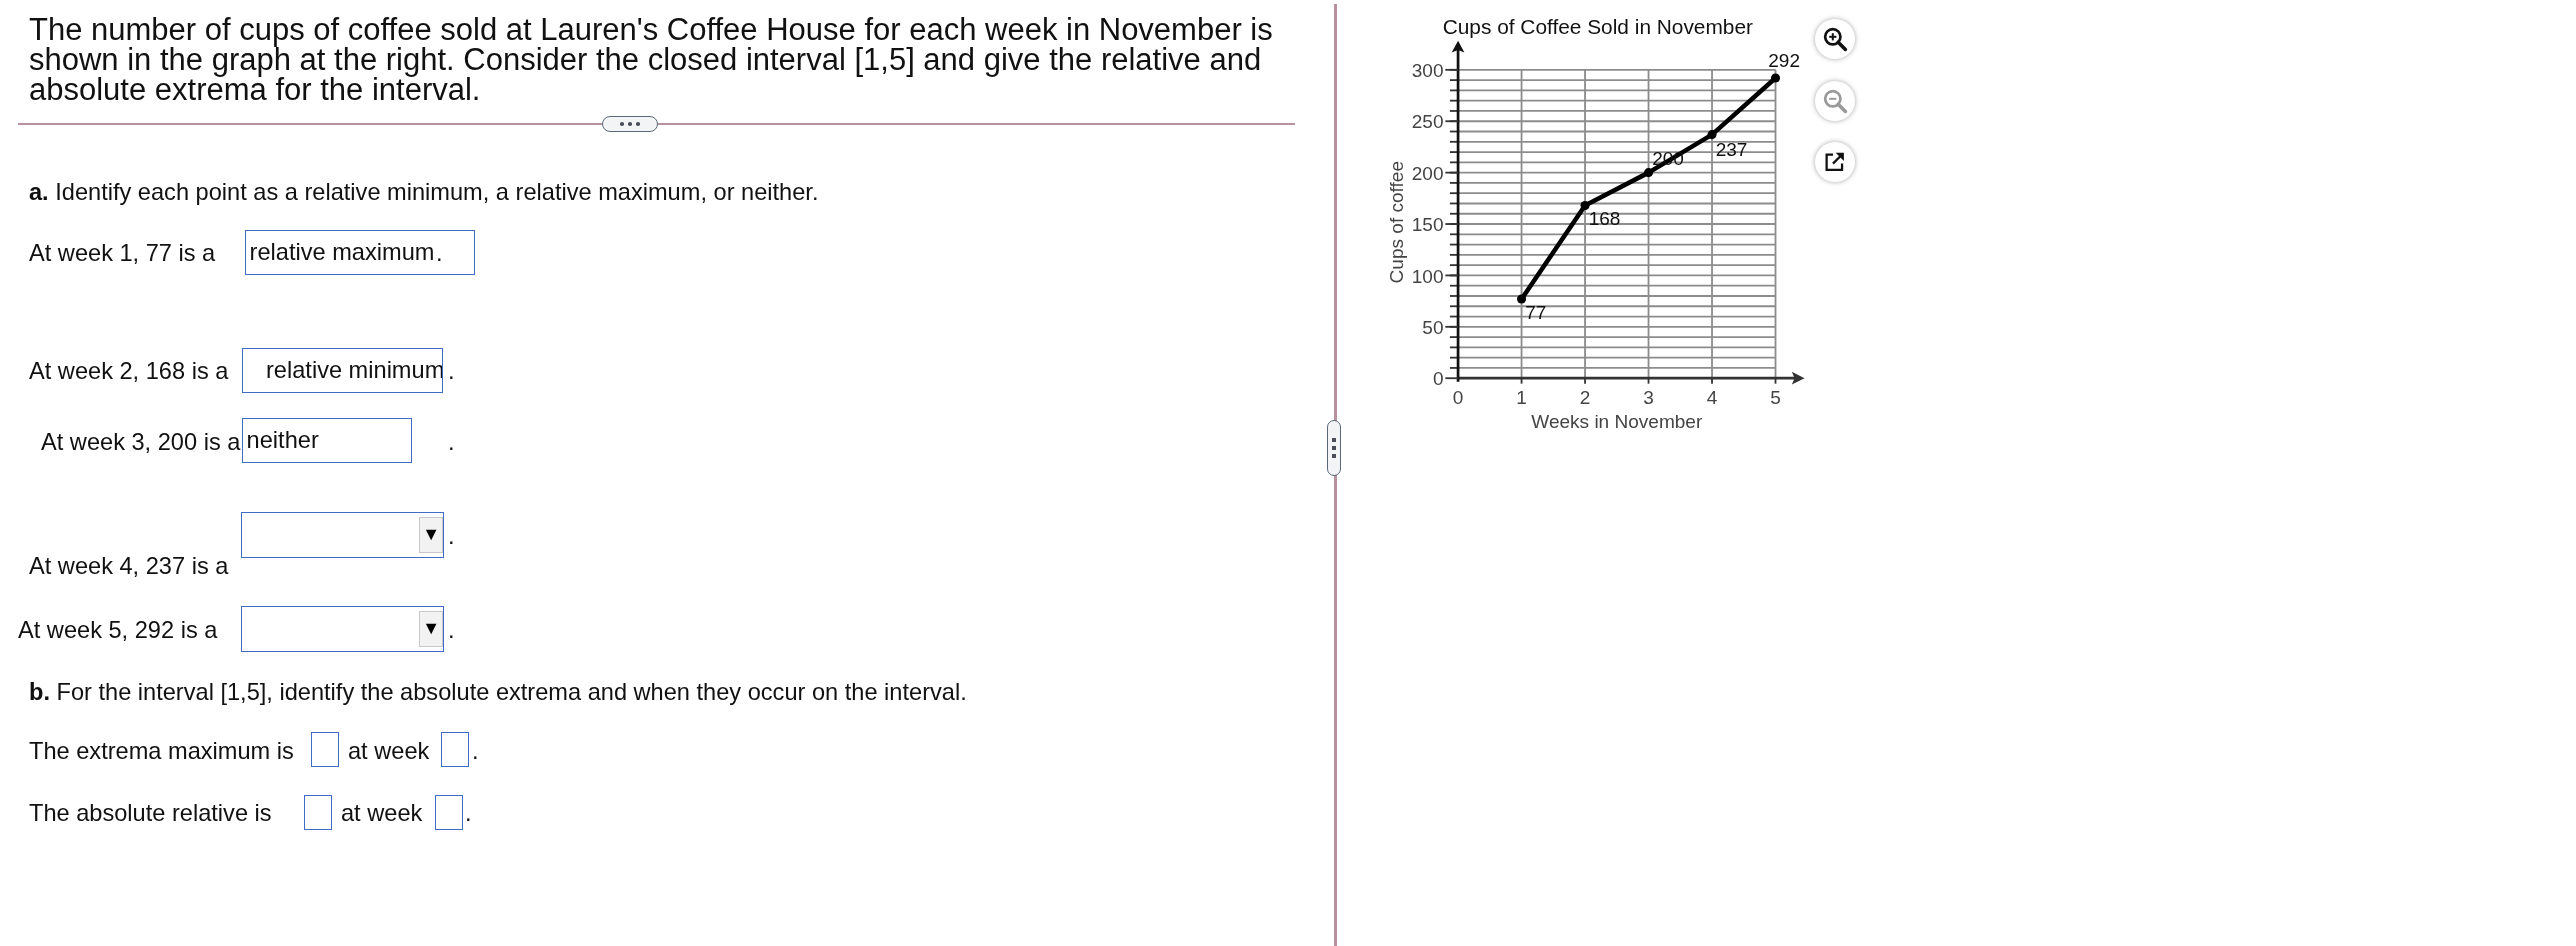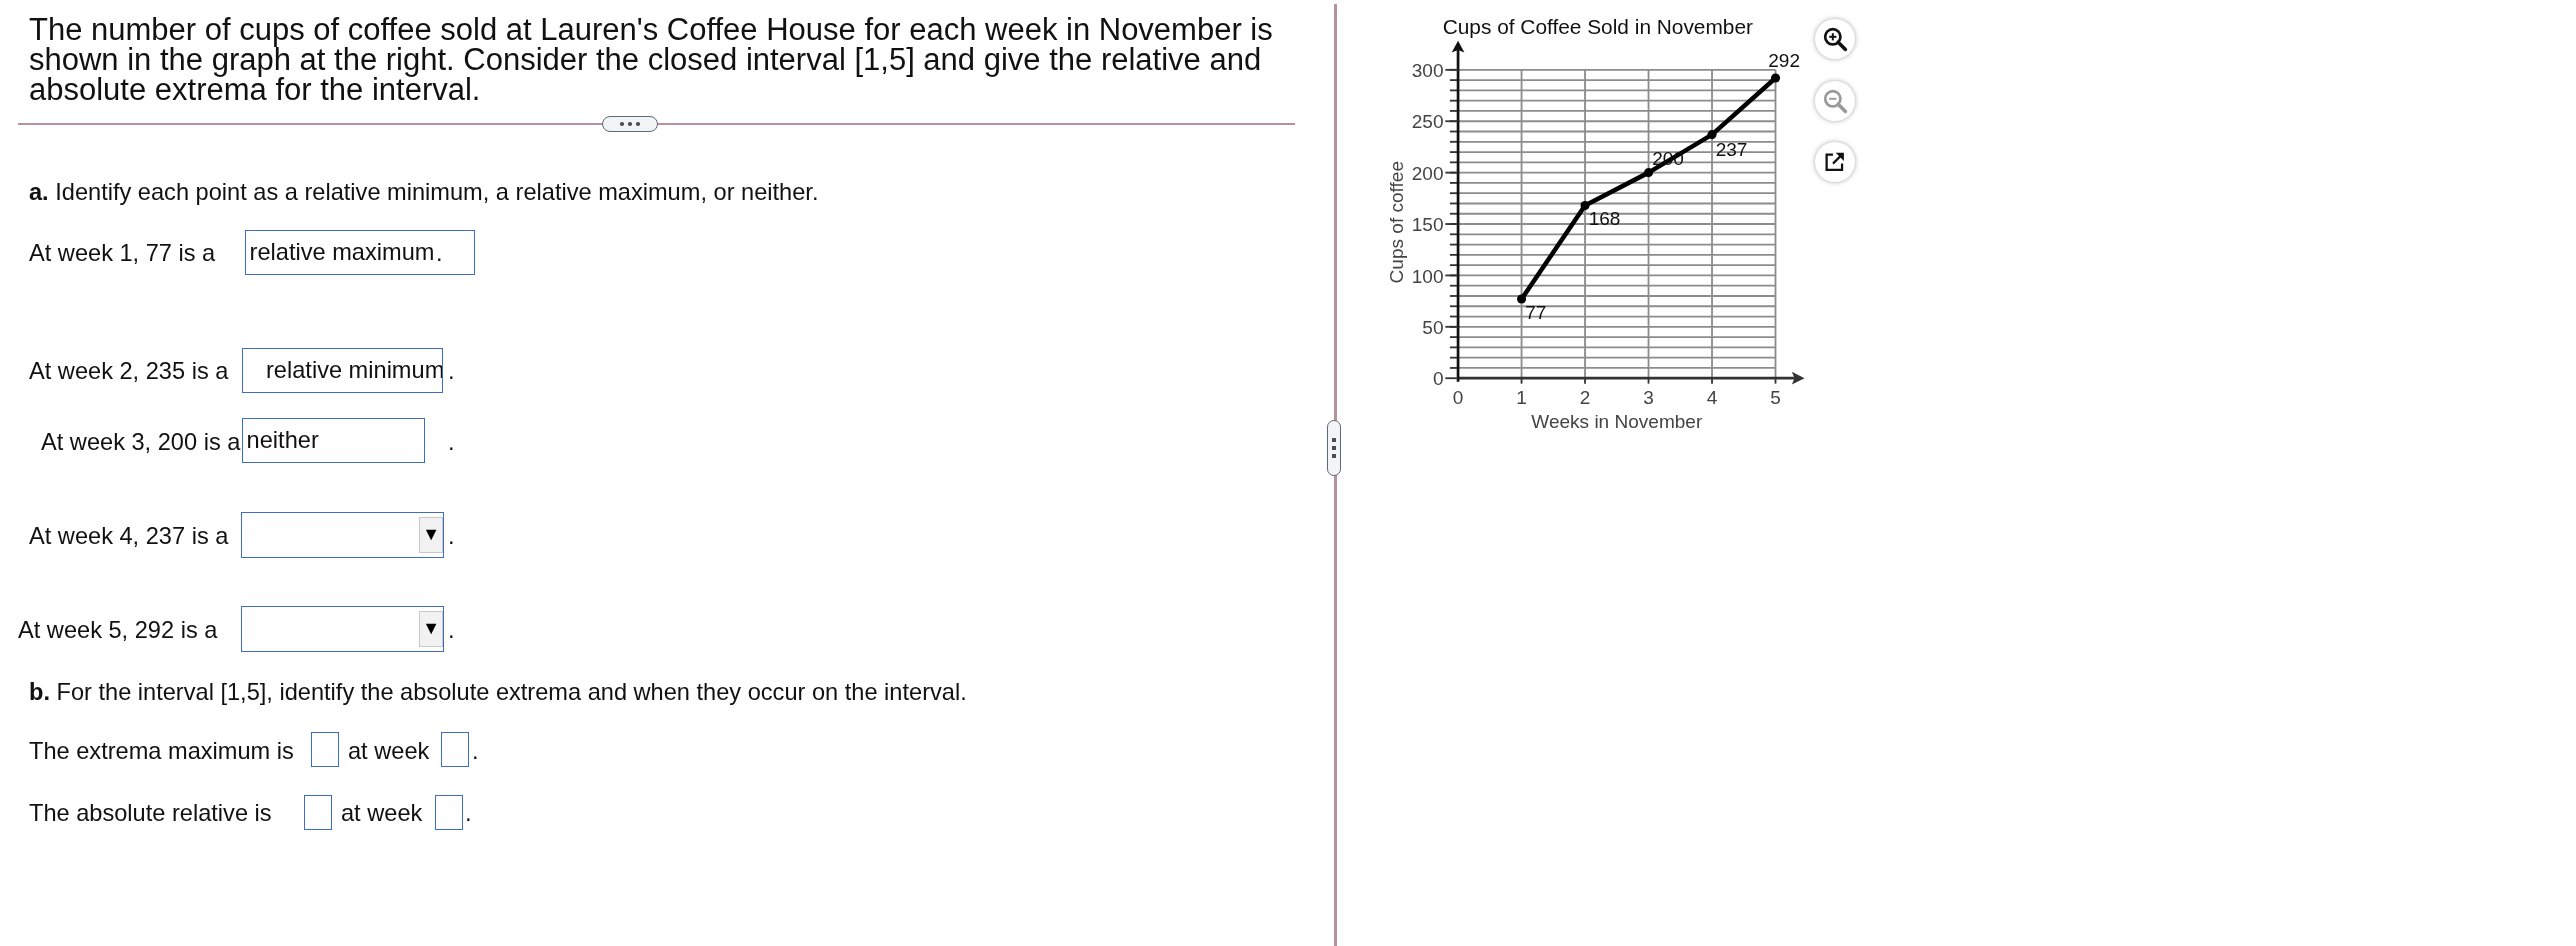--- a/index.html
+++ b/index.html
@@ -39,29 +39,29 @@
 </div>
 
 <div class="abs txt" style="left:29px; top:179px;">
   <b>a.</b><span> Identify each point as a relative minimum, a relative maximum, or neither.</span>
 </div>
 
 <div class="abs txt" style="left:29px; top:240px;">At week 1, 77 is a</div>
 <div class="abs box" style="left:229px; top:230px; width:230px; height:45px;margin-left:16px;">relative maximum</div>
 <div class="abs txt" style="left:436px; top:240px;">.</div>
 
-<div class="abs txt" style="left:29px; top:358px;">At week 2, 235 is a</div>
+<div class="abs txt" style="left:29px; top:358px;">At week 2, 168 is a</div>
 <div class="abs box" style="left:242px; top:348px; width:201px; height:45px;padding-left:23px;">relative minimum</div>
 <div class="abs txt" style="left:448px; top:358px;">.</div>
 
 <div class="abs txt" style="left:41px; top:429px;">At week 3, 200 is a</div>
-<div class="abs box" style="left:242px; top:418px; width:183px; height:45px;">neither</div>
+<div class="abs box" style="left:242px; top:418px; width:170px; height:45px;">neither</div>
 <div class="abs txt" style="left:448px; top:429px;">.</div>
 
-<div class="abs txt" style="left:29px; top:523px;text-align:center;">At week 4, 237 is a</div>
+<div class="abs txt" style="left:29px; top:553px;text-align:center;">At week 4, 237 is a</div>
 <div class="abs dd" style="left:241px; top:512px; width:203px; height:46px;">
   <span class="arrow">▼</span>
 </div>
 <div class="abs txt" style="left:448px; top:523px;">.</div>
 
 <div class="abs txt" style="left:18px; top:617px;">At week 5, 292 is a</div>
 <div class="abs dd" style="left:241px; top:606px; width:203px; height:46px;">
   <span class="arrow">▼</span>
 </div>
 <div class="abs txt" style="left:448px; top:617px;">.</div>

